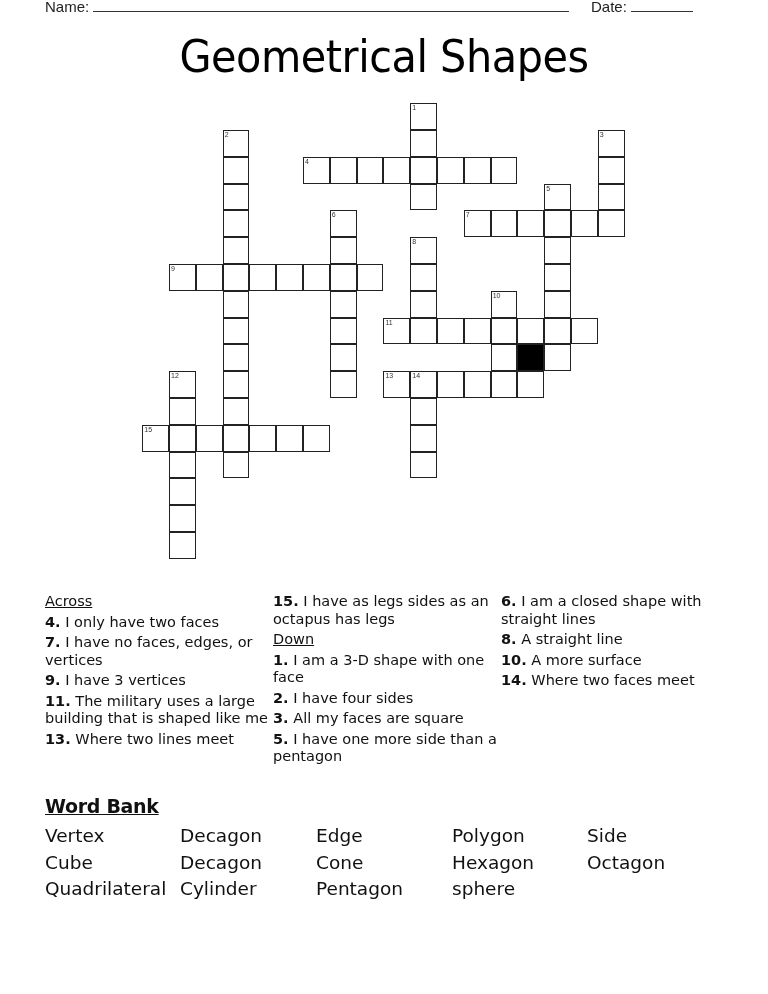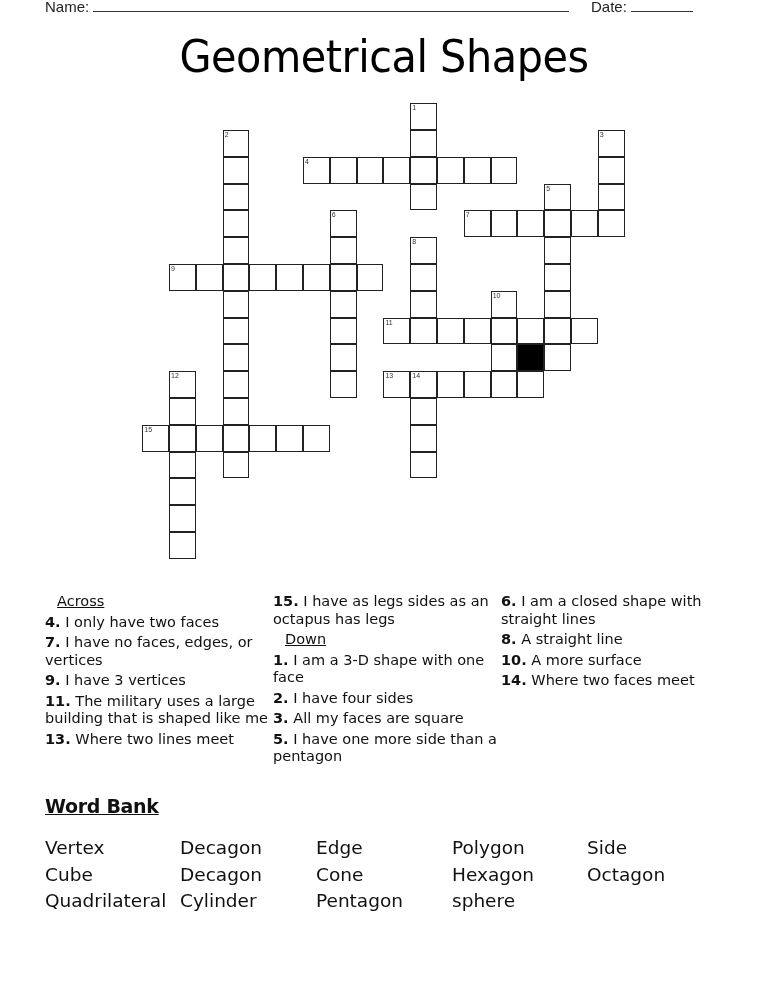--- a/index.html
+++ b/index.html
@@ -11,26 +11,26 @@
   .title { position:absolute; top:30px; left:0; width:768px; text-align:center; font-family:"DejaVu Sans", sans-serif; font-size:45px; letter-spacing:-0.5px; color:#000; transform:scaleX(0.92); }
   .grid { position:absolute; left:0; top:0; width:768px; height:580px; }
   .cell { position:absolute; width:26.8px; height:26.8px; box-sizing:border-box; border:1.5px solid #222; background:#fff; margin-left:-0.75px; margin-top:-0.75px; }
   .cell.black { background:#000; }
   .cell .num { position:absolute; top:0px; left:1px; font-family:"Liberation Sans", sans-serif; font-size:7px; color:#333; line-height:8px; }
   .clues { position:absolute; top:593px; left:45px; width:690px; font-family:"DejaVu Sans", sans-serif; font-size:14.5px; line-height:17.5px; color:#111; }
   .col { position:absolute; top:0; width:225px; }
   .col.c1 { left:0; }
   .col.c2 { left:228px; }
   .col.c3 { left:456px; }
-  .clue-head { text-decoration:underline; font-weight:normal; margin-bottom:3px;margin-left:12px; }
+  .clue-head { text-decoration:underline; font-weight:normal; margin-bottom:3px; }
   .clue { margin-bottom:3px; }
   .clue b { font-weight:bold;margin-top:18px; }
   .wordbank { position:absolute; top:795px; left:45px; width:690px; font-family:"DejaVu Sans", sans-serif; }
   .wordbank-title { font-size:19px; text-decoration:underline; font-weight:bold; letter-spacing:-0.3px; }
-  .wb-grid { margin-top:20px; display:grid; grid-template-columns:135px 136px 136px 135px 140px; row-gap:4px; font-size:18.5px; line-height:22.5px; }
+  .wb-grid { margin-top:8px; display:grid; grid-template-columns:135px 136px 136px 135px 140px; row-gap:4px; font-size:18.5px; line-height:22.5px; }
 </style>
 </head>
 <body>
 
 <div class="header-line">
   <span>Name:</span><span class="name-blank"></span>
   <span class="date-label"><span>Date:</span><span class="date-blank"></span></span>
 </div>
 
 <div class="title">Geometrical Shapes</div>

